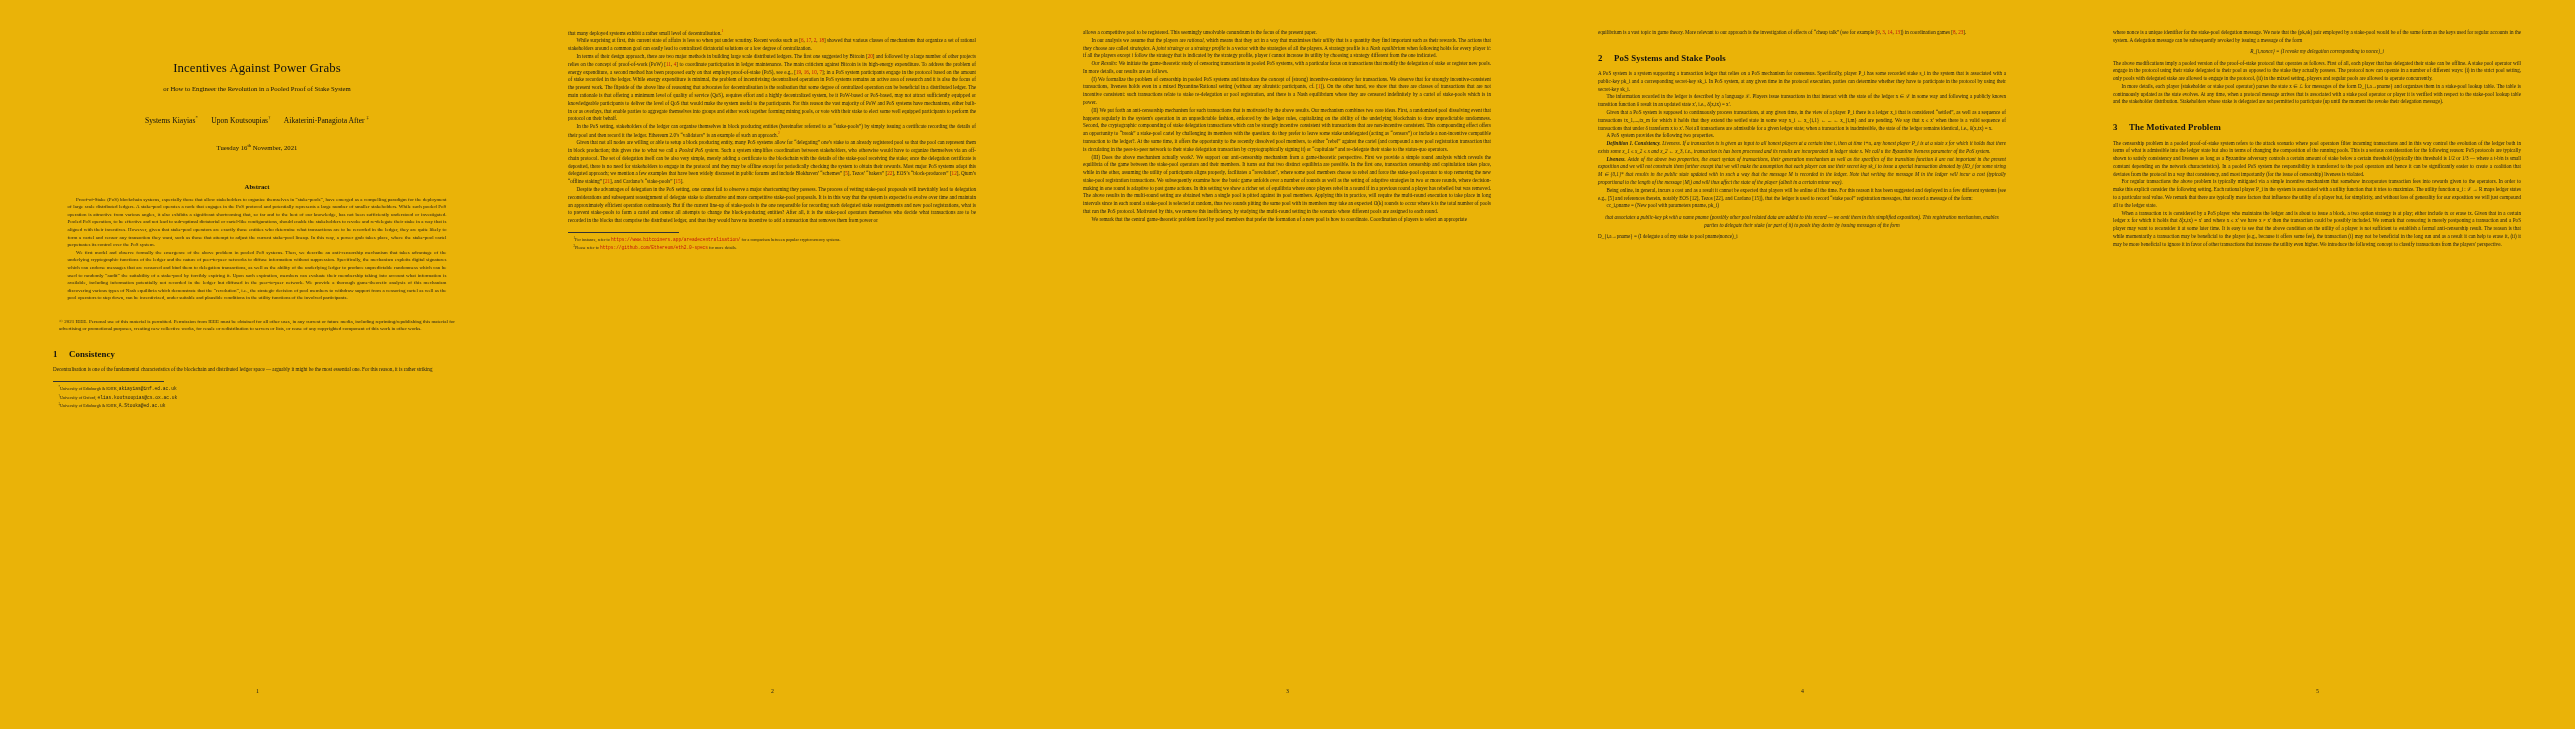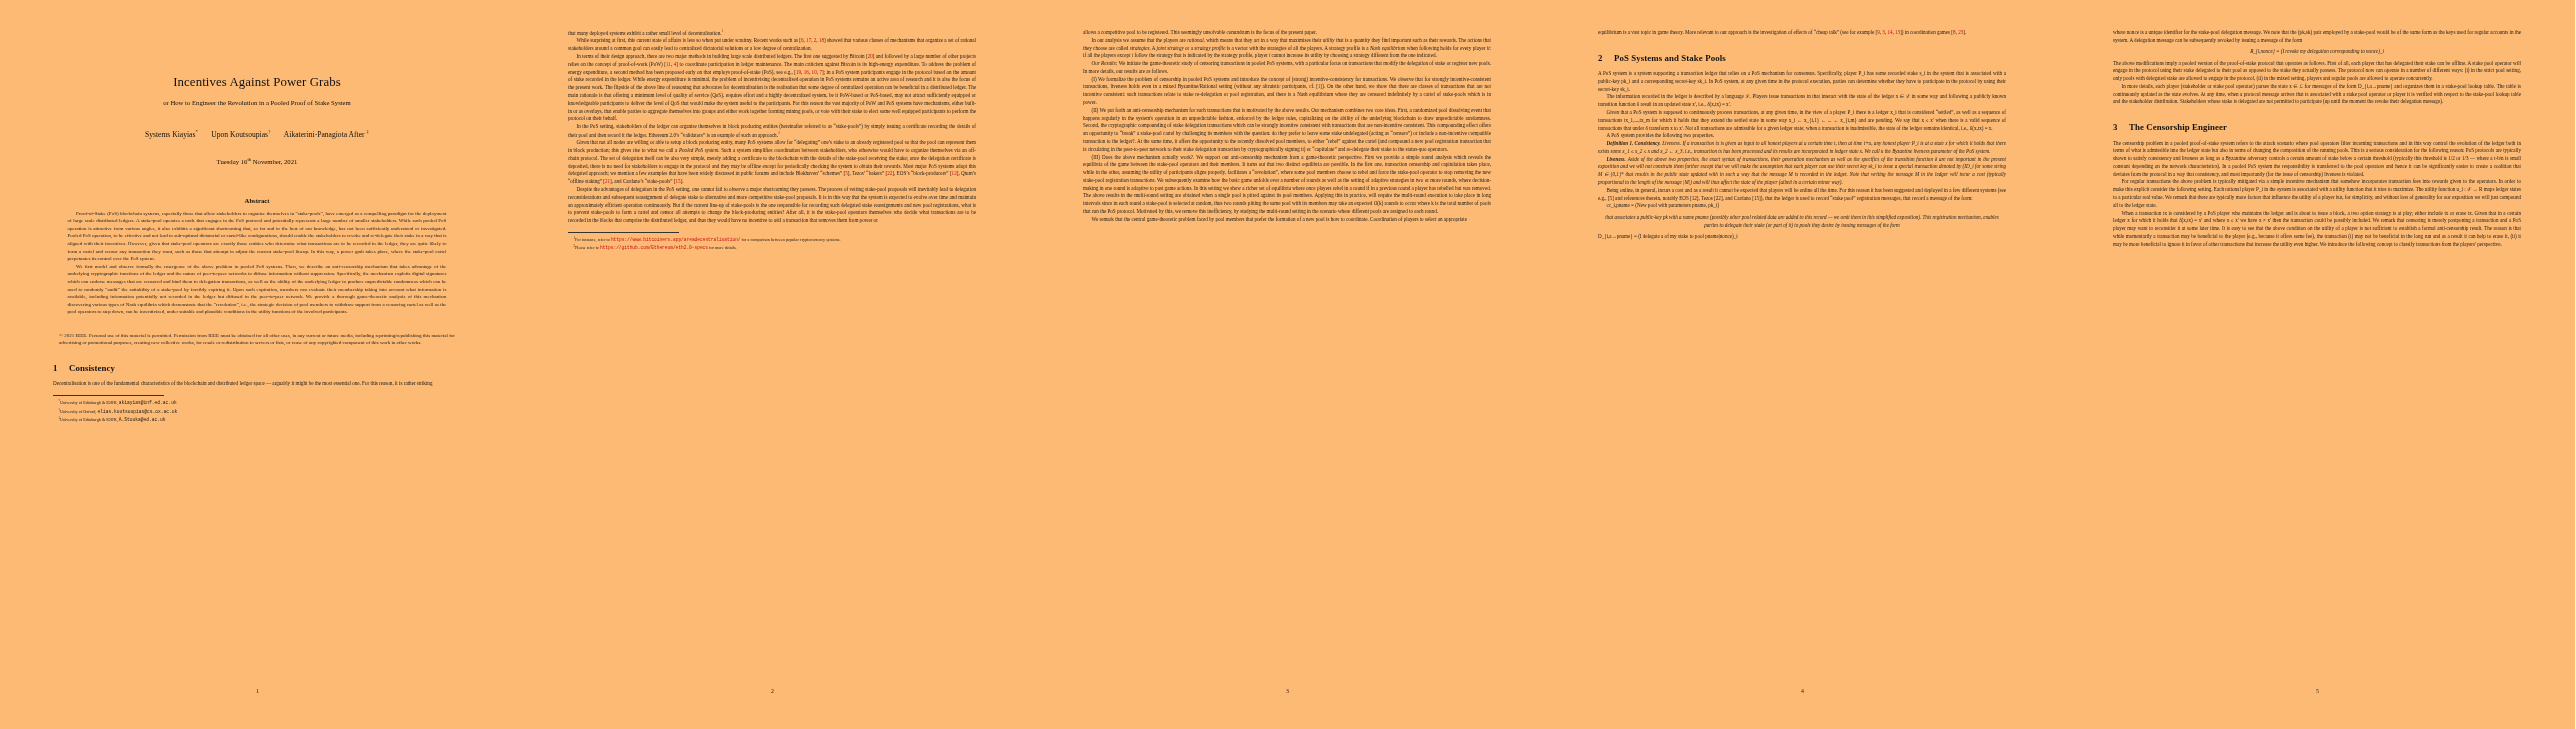--- a/index.html
+++ b/index.html
@@ -15,21 +15,21 @@
     width: 2576px; height: 729px;
     display: flex;
     flex-direction: row;
     align-items: flex-start;
     background: #ffffff;
   }
   .page {
     position: relative;
     width: 515px;
     height: 729px;
-    background: #fdba74;
+    background: #eab308;
     flex: 0 0 515px;
     overflow: hidden;
   }
   .page-inner {
     position: absolute;
     left: 53px;
     top: 29px;
     width: 408px;
     height: 662px;
   }
@@ -42,21 +42,21 @@
     color: #1a1a1a;
     font-family: "Liberation Serif", serif;
   }
 
   
   .doc-title {
     text-align: center;
     font-size: 12.8px;
     line-height: 1.15;
     font-weight: normal;
-    margin: 46px 0 0 0;
+    margin: 32px 0 0 0;
     letter-spacing: 0.1px;
     color: #111;
   }
   .doc-subtitle {
     text-align: center;
     font-size: 6.7px;
     margin: 9.7px 0 0 0;
     color: #111;
   }
   .authors {
@@ -246,21 +246,21 @@
 
   <div class="page">
     <div class="page-inner">
       <div class="body">
         <p class="noindent">where nonce is a unique identifier for the stake-pool delegation message. We note that the (pk,sk) pair employed by a stake-pool would be of the same form as the keys used for regular accounts in the system. A delegation message can be subsequently revoked by issuing a message of the form</p>
         <div class="disp">R_{i,nonce} = (I revoke my delegation corresponding to nonce)_i</div>
         <p class="noindent">The above modifications imply a pooled version of the proof-of-stake protocol that operates as follows. First of all, each player that has delegated their stake can be offline. A stake pool operator will engage in the protocol using their stake delegated to their pool as opposed to the stake they actually possess. The protocol now can operate in a number of different ways: (i) in the strict pool setting, only pools with delegated stake are allowed to engage in the protocol, (ii) in the mixed setting, players and regular pools are allowed to operate concurrently.</p>
         <p>In more details, each player (stakeholder or stake pool operator) parses the state x ∈ ℒ for messages of the form D_{i,a→pname} and organizes them in a stake-pool lookup table. The table is continuously updated as the state evolves. At any time, when a protocol message arrives that is associated with a stake pool operator or player it is verified with respect to the stake-pool lookup table and the stakeholder distribution. Stakeholders whose stake is delegated are not permitted to participate (up until the moment the revoke their delegation message).</p>
       </div>
 
-      <h2 class="sec"><span class="num">3</span><span>The Censorship Engineer</span></h2>
+      <h2 class="sec"><span class="num">3</span><span>The Motivated Problem</span></h2>
 
       <div class="body">
         <p class="noindent">The censorship problem in a pooled proof-of-stake system refers to the attack scenario where pool operators filter incoming transactions and in this way control the evolution of the ledger both in terms of what is admissible into the ledger state but also in terms of changing the composition of the running pools. This is a serious consideration for the following reason: PoS protocols are typically shown to satisfy consistency and liveness as long as a Byzantine adversary controls a certain amount of stake below a certain threshold (typically this threshold is 1/2 or 1/3 — where a t-b/n is small constant depending on the network characteristics). In a pooled PoS system the responsibility is transferred to the pool operators and hence it can be significantly easier to create a coalition that deviates from the protocol in a way that consistency, and most importantly (for the issue of censorship) liveness is violated.</p>
         <p>For regular transactions the above problem is typically mitigated via a simple incentive mechanism that somehow incorporates transaction fees into rewards given to the operators. In order to make this explicit consider the following setting. Each rational player P_i in the system is associated with a utility function that it tries to maximize. The utility function u_i : ℒ → R maps ledger states to a particular real value. We remark that there are typically more factors that influence the utility of a player but, for simplicity, and without loss of generality for our exposition we will just compound all to the ledger state.</p>
         <p>When a transaction tx is considered by a PoS player who maintains the ledger and is about to issue a block, a two option strategy is at play; either include tx or erase tx. Given that in a certain ledger x for which it holds that δ(x,tx) = x' and where x ≤ x' we have x ≠ x' then the transaction could be possibly included. We remark that censoring is merely postponing a transaction and a PoS player may want to reconsider it at some later time. It is easy to see that the above condition on the utility of a player is not sufficient to establish a formal anti-censorship result. The reason is that while momentarily a transaction may be beneficial to the player (e.g., because it offers some fee), the transaction (i) may not be beneficial in the long run and as a result it can help to erase it, (ii) it may be more beneficial to ignore it in favor of other transactions that increase the utility even higher. We introduce the following concept to classify transactions from the players' perspective.</p>
       </div>
     </div>
     <div class="pgnum">5</div>
   </div>
 

